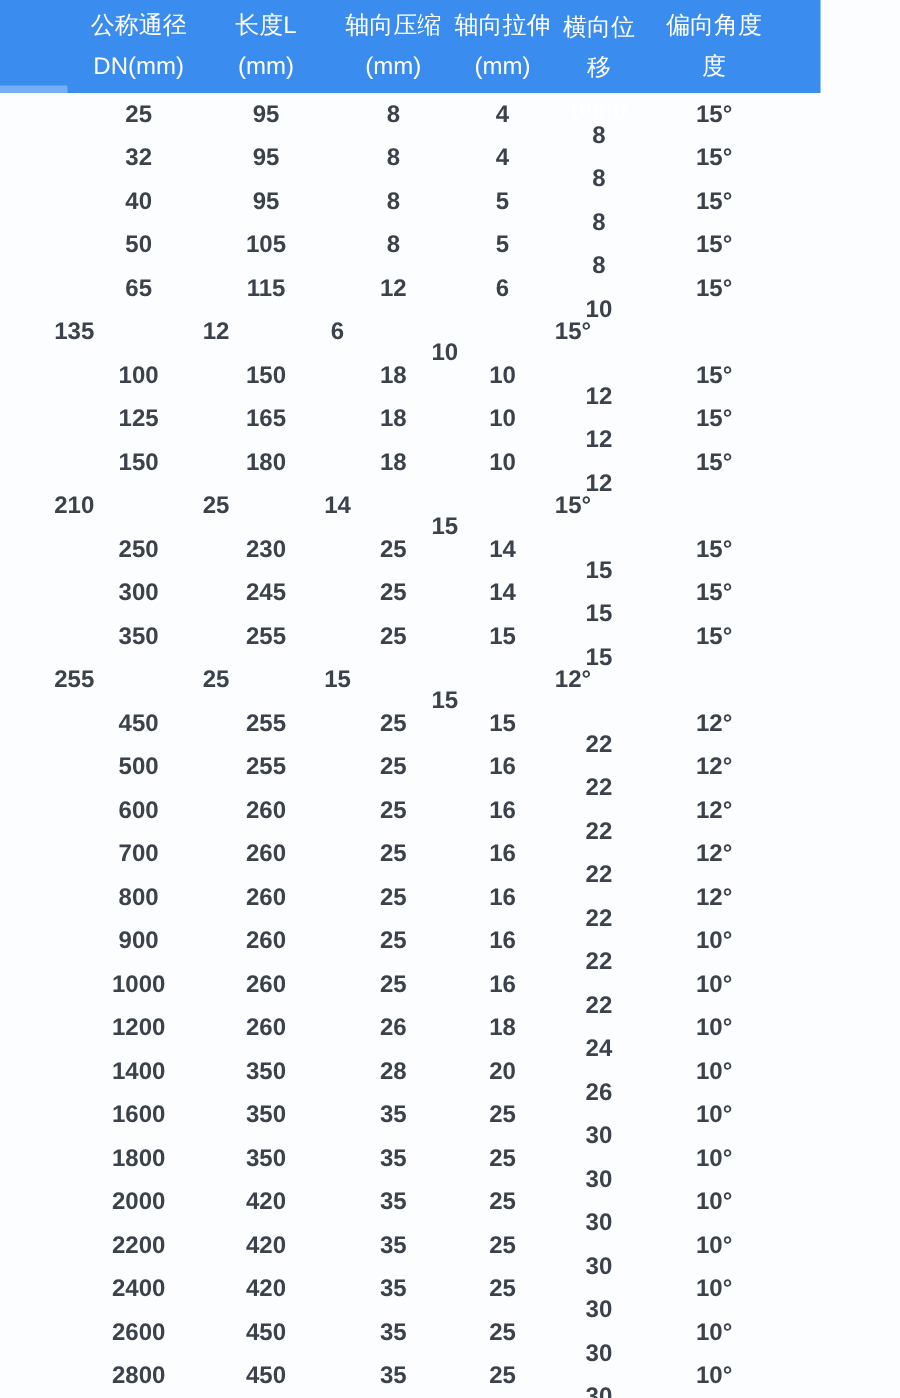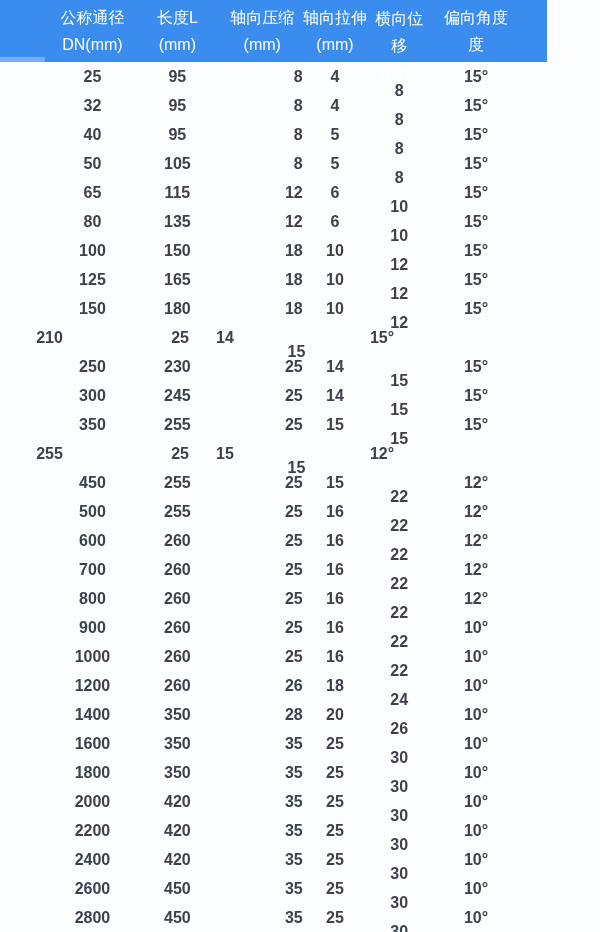--- a/index.html
+++ b/index.html
@@ -58,21 +58,21 @@
   }
   .cell {
     box-sizing: border-box;
     text-align: center;
     font-size: 16px;
     color: #3b424b;
   }
   
   .c1 { width: 142px; padding-left: 52px; }
   .c2 { width: 99px; }
-  .c3 { width: 90px; text-align: right; }
+  .c3 { width: 90px; }
   .c4 { width: 72px; }
   .c5 { width: 71px; margin-top: 28px; }
   .c6 { width: 126px; padding-right: 26px; }
 </style>
 </head>
 <body style="background: rgb(252, 253, 254);">
 
 <div class="spec-table">
 
   <div class="table-header">
@@ -138,21 +138,20 @@
     </div>
       <div class="table-row">
       <div class="cell c1">65</div>
       <div class="cell c2">115</div>
       <div class="cell c3">12</div>
       <div class="cell c4">6</div>
       <div class="cell c5">10</div>
       <div class="cell c6">15°</div>
     </div>
       <div class="table-row">
-      <div class="cell c1">80</div>
       <div class="cell c2">135</div>
       <div class="cell c3">12</div>
       <div class="cell c4">6</div>
       <div class="cell c5">10</div>
       <div class="cell c6">15°</div>
     </div>
       <div class="table-row">
       <div class="cell c1">100</div>
       <div class="cell c2">150</div>
       <div class="cell c3">18</div>

